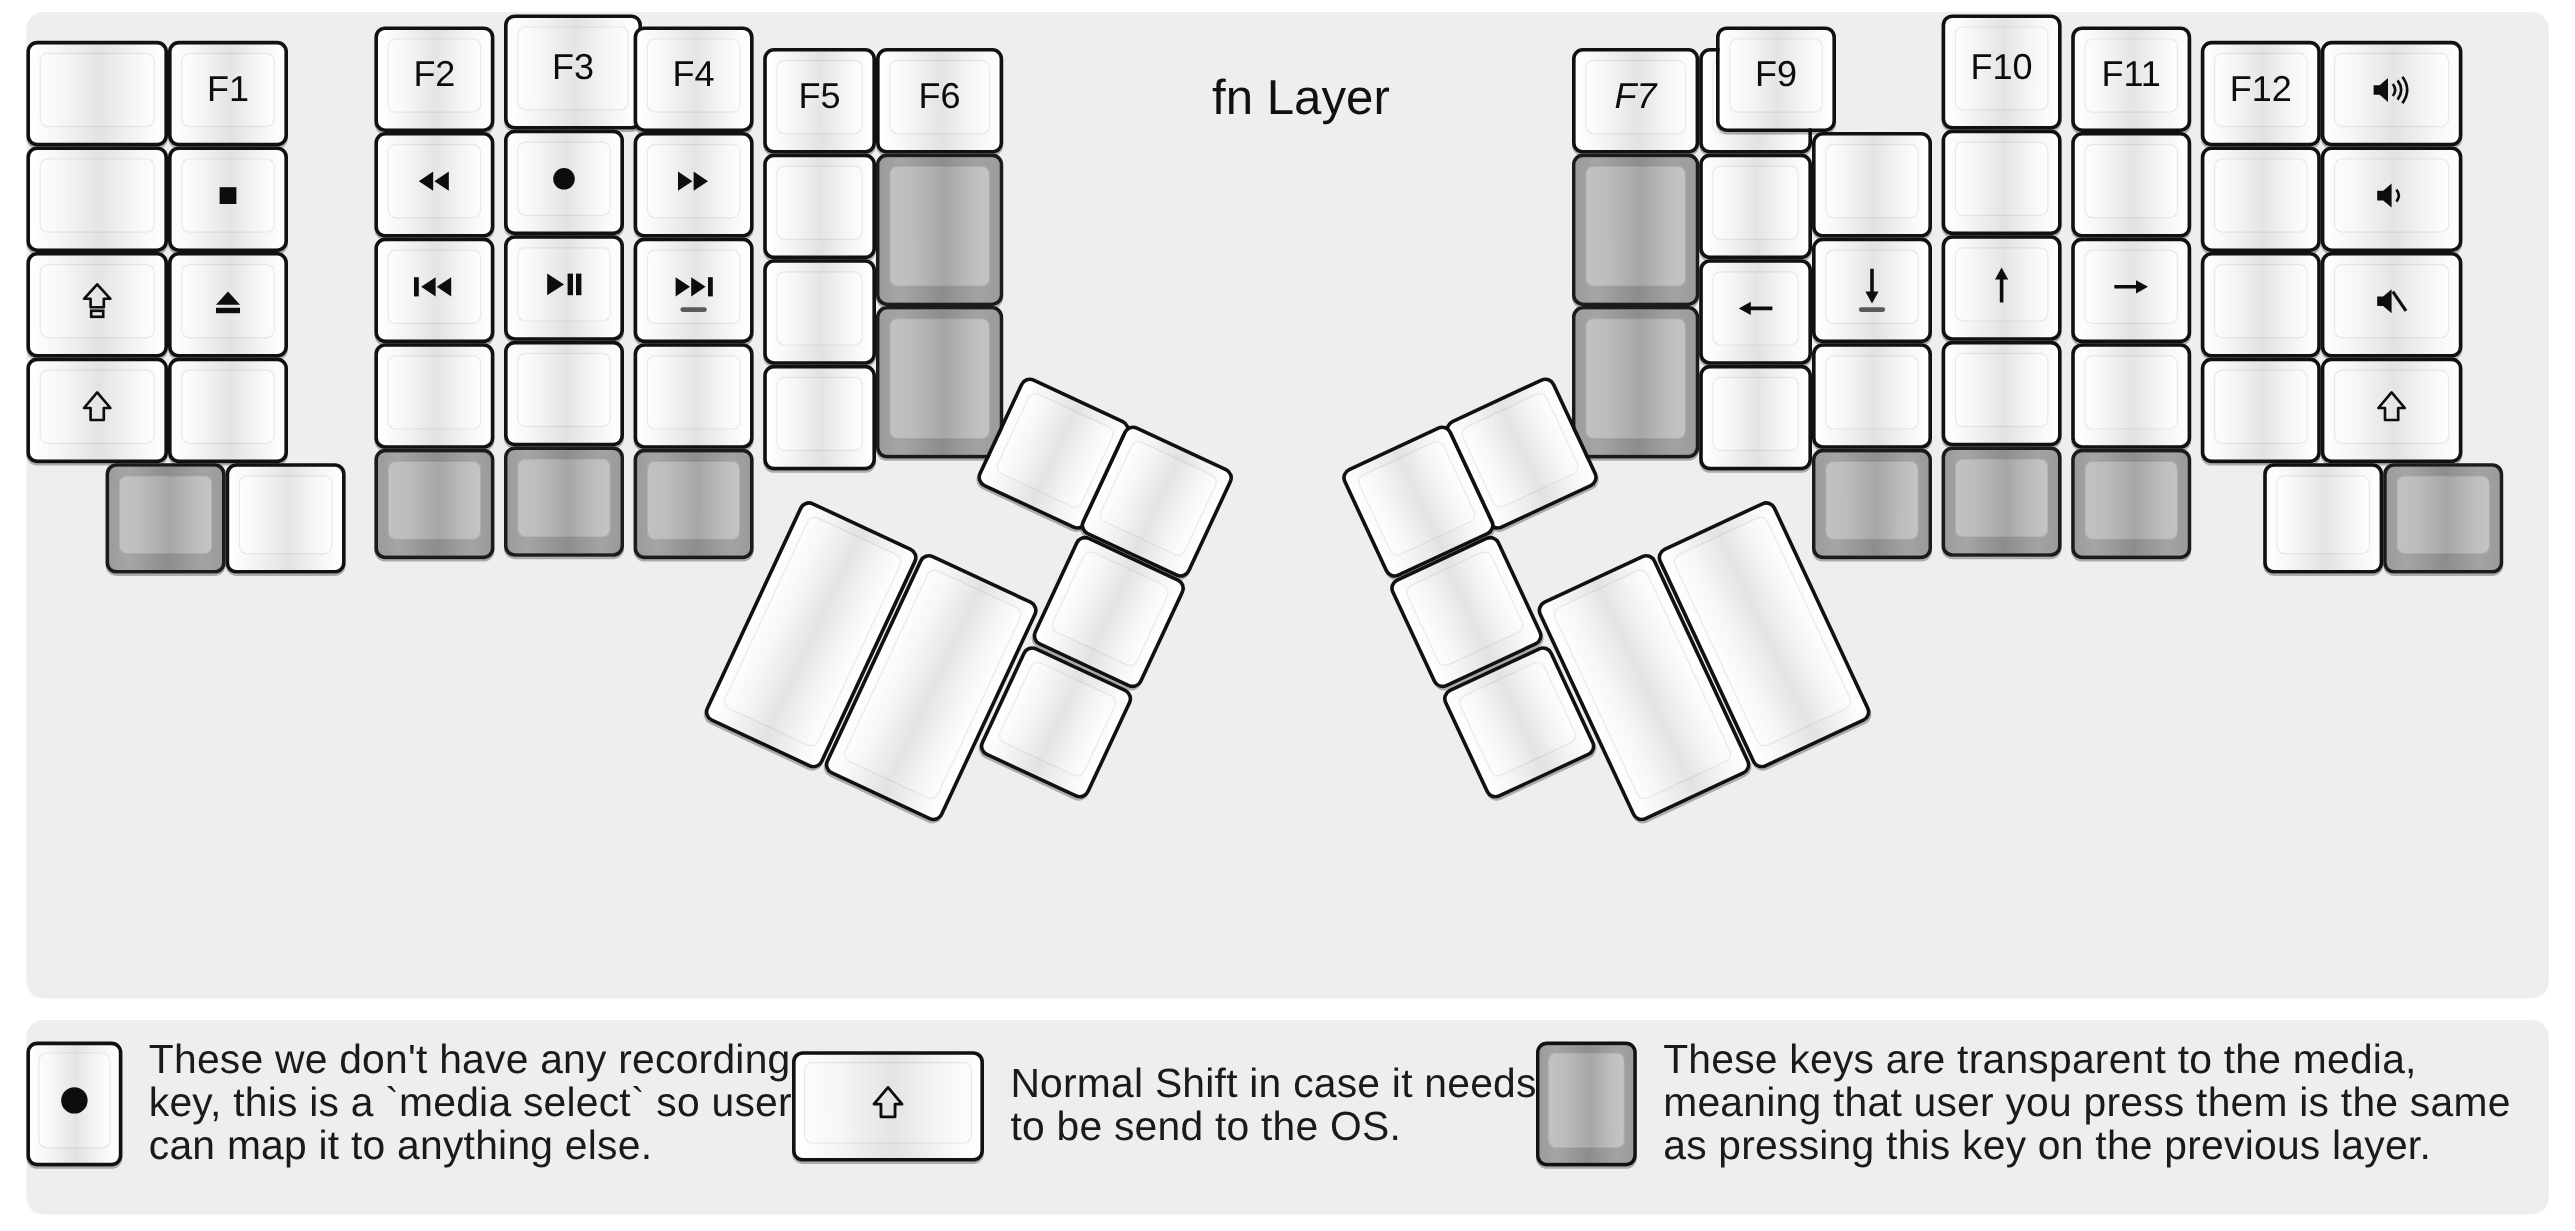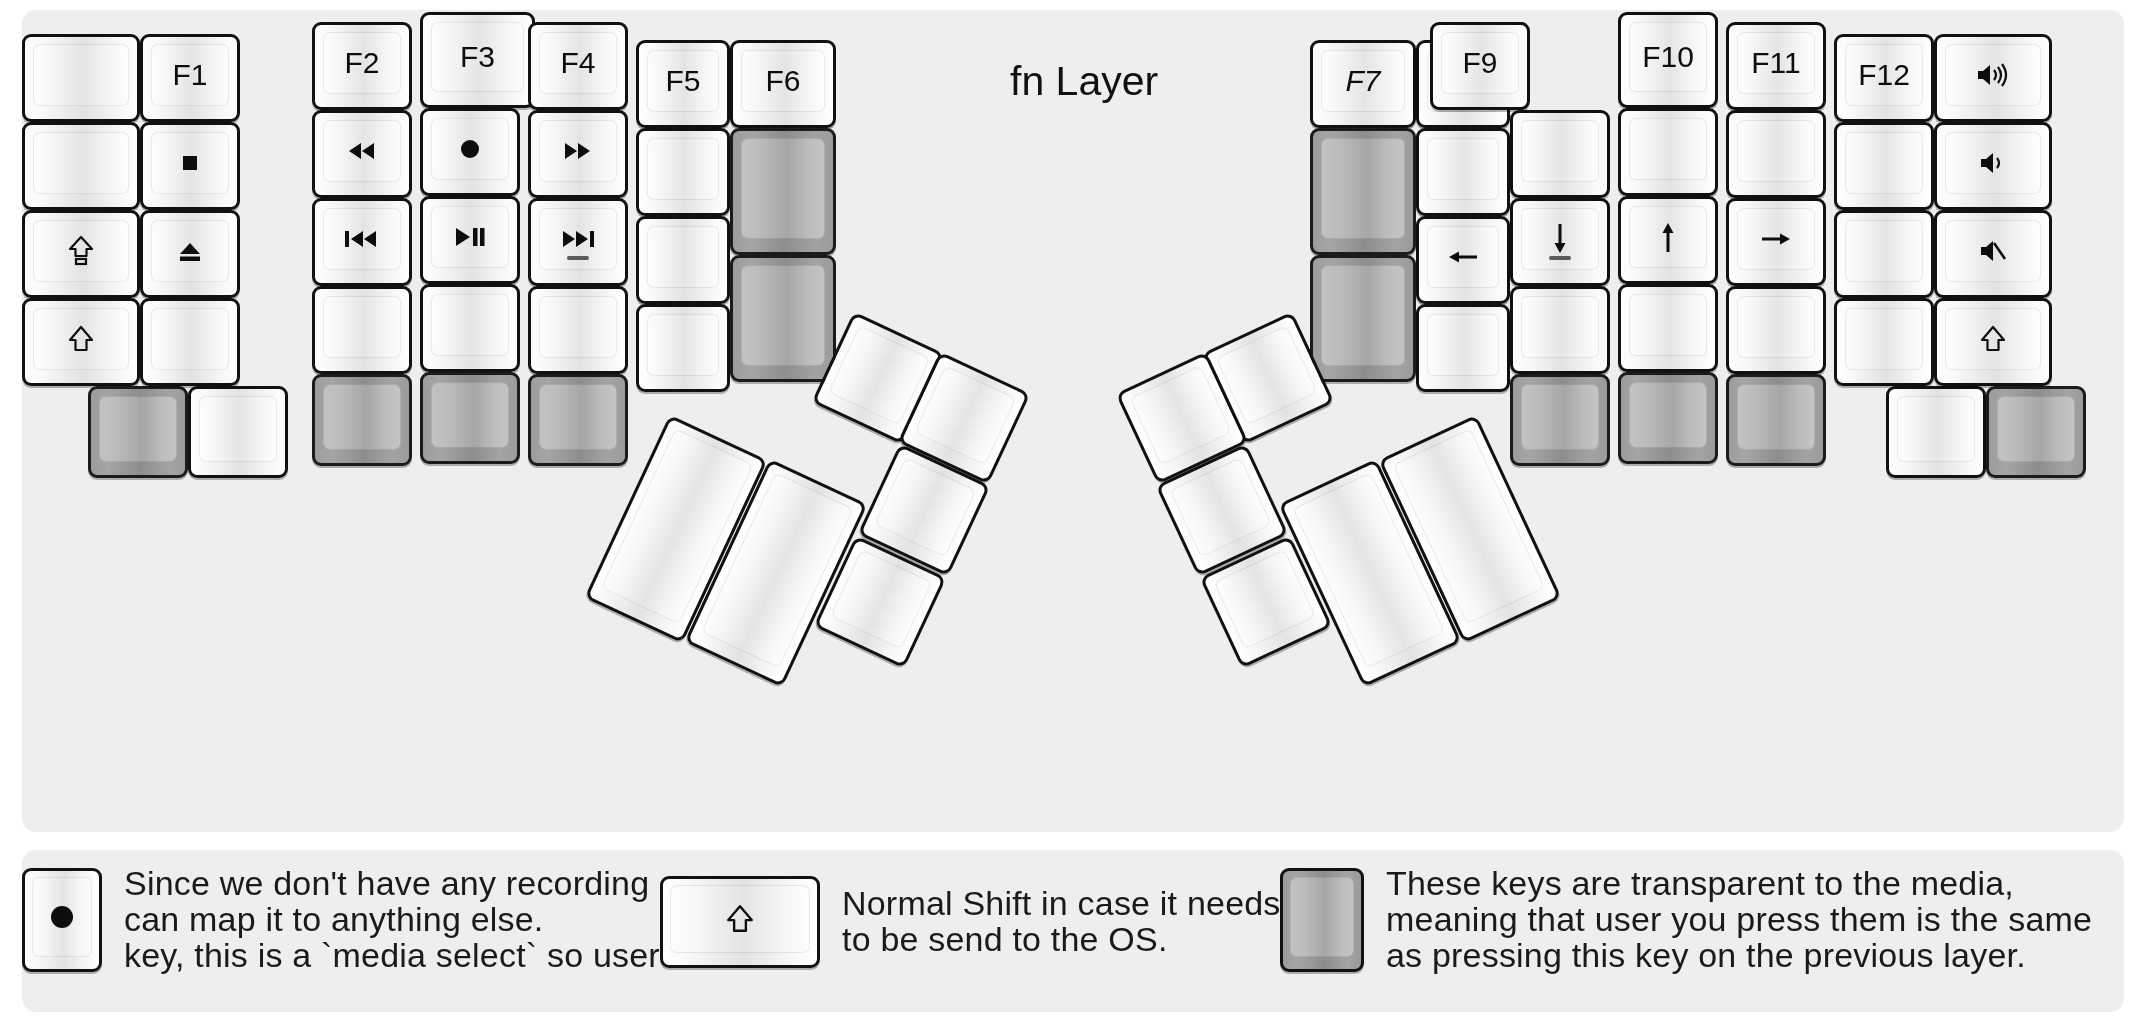--- a/index.html
+++ b/index.html
@@ -494,23 +494,23 @@
 
     <div class="legend-item" style="left:0px;top:16px;">
       <div class="legend-key" style="width:80px;height:104px;">
         <div class="cap">
           <svg width="30" height="30" viewBox="0 0 30 30">
               <circle cx="15" cy="15" r="11" fill="#0d0d0d"></circle>
             </svg>
         </div>
       </div>
       <div class="legend-text">
-        <div class="legend-txt">Since we don't have any recording</div>
+        <div class="legend-txt">These we don't have any recording</div>
+        <div class="legend-txt">key, this is a `media select` so user</div>
         <div class="legend-txt">can map it to anything else.</div>
-        <div class="legend-txt">key, this is a `media select` so user</div>
       </div>
     </div>
 
     <div class="legend-item" style="left:638px;top:26px;justify-content:space-between;">
       <div class="legend-key" style="width:160px;height:92px;">
         <div class="cap">
           <svg width="30" height="32" viewBox="0 0 28 30">
             <path d="M14 3 L25 16 L19.5 16 L19.5 26 L8.5 26 L8.5 16 L3 16 Z" fill="none" stroke="#0d0d0d" stroke-width="2.2" stroke-linejoin="round"></path>
           </svg>
         </div>

